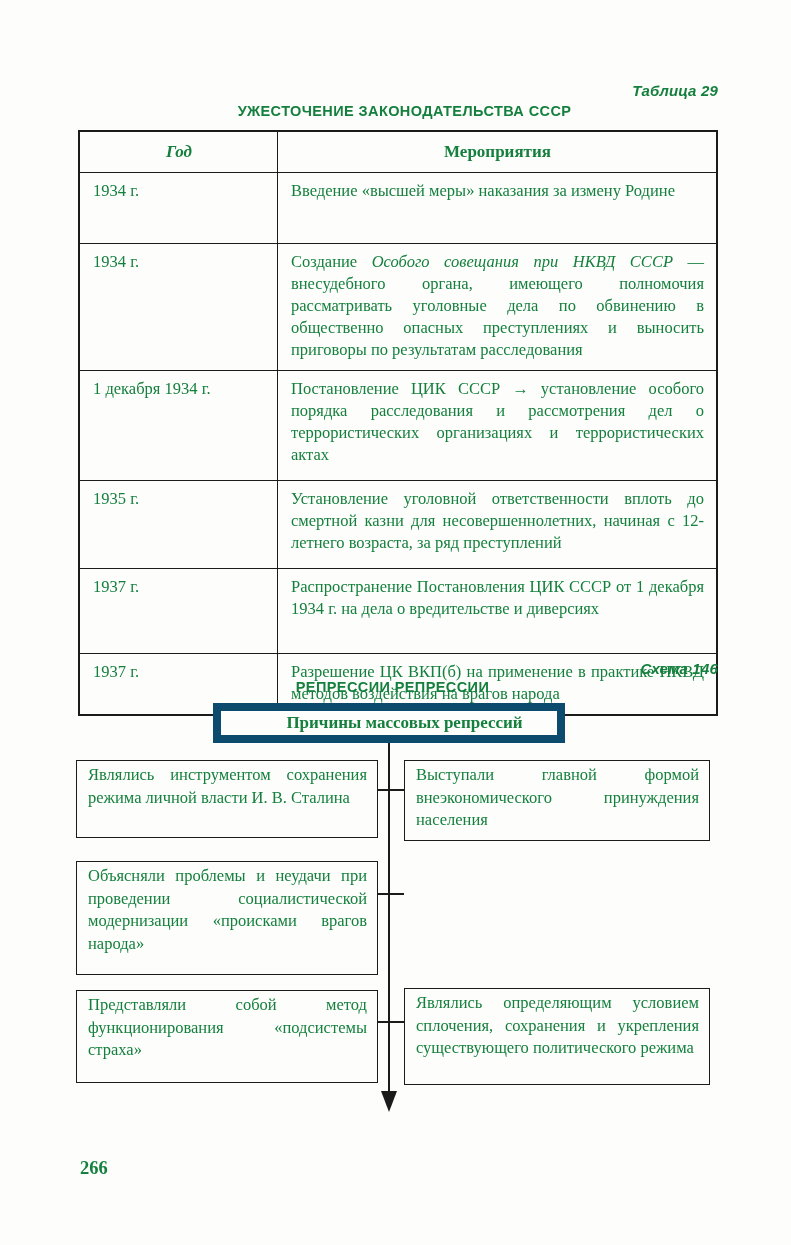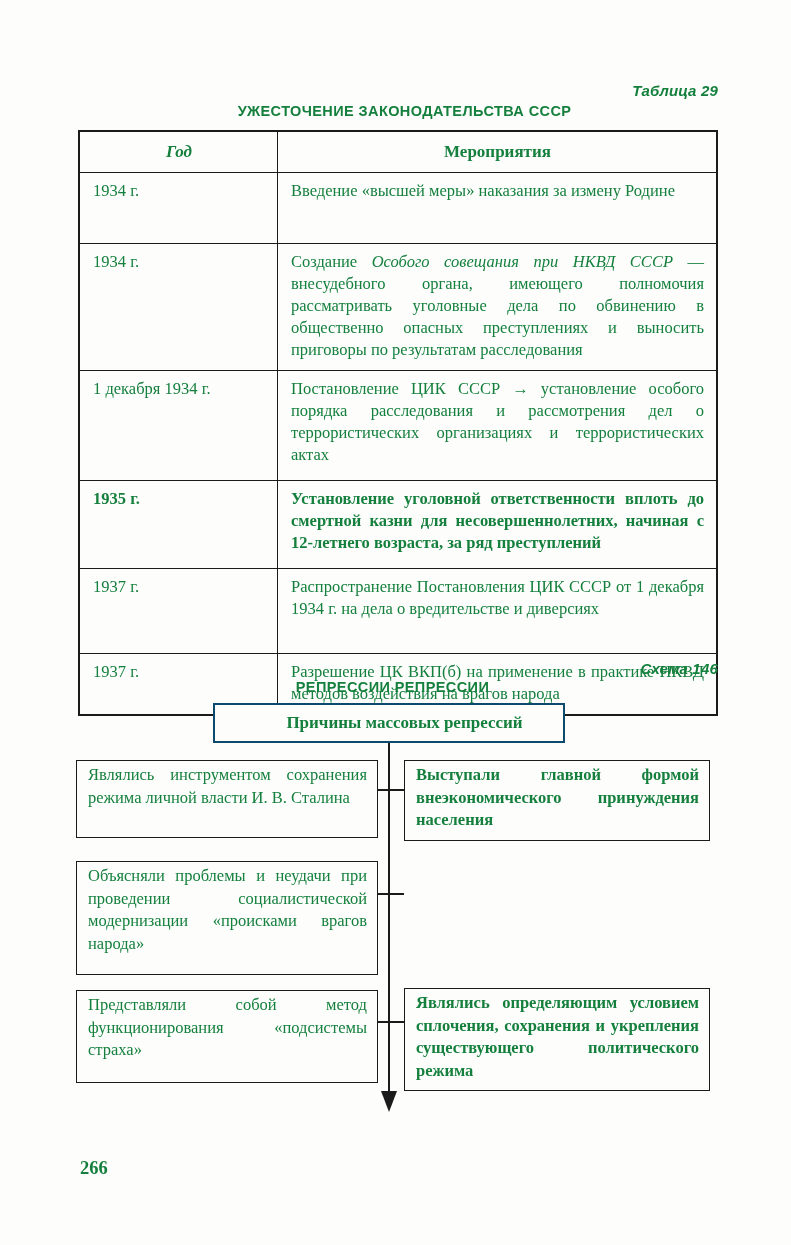--- a/index.html
+++ b/index.html
@@ -44,43 +44,43 @@
   table.law th{
     text-align:center;font-weight:700;font-size:17px;
     padding-top:9px;padding-bottom:9px;vertical-align:middle;
   }
   th.c-year{width:172px;font-style:italic;}
   td.year{white-space:nowrap;padding-left:15px;}
   td.event{text-align:justify;padding-right:10px;}
   tr.r1 td{height:54px;}
   tr.r2 td{height:106px;}
   tr.r3 td{height:93px;}
-  tr.r4 td{height:71px;font-weight:bold;}
+  tr.r4 td{height:71px;}
   tr.r5 td{height:68px;}
   tr.r6 td{height:44px;}
   td.event em{font-style:italic;}
   
   .root-box{
     position:absolute;left:213px;top:703px;width:352px;height:40px;
-    border:2px solid #0c4a6e;background:#fdfdfc;
+    border:8px solid #0c4a6e;background:#fdfdfc;
     display:flex;align-items:center;justify-content:center;
     font-weight:700;font-size:17px;
     box-sizing:border-box;
     padding-left:31px;
   }
   .s-box{
     position:absolute;
     border:1.7px solid #1b1b1b;background:#fdfdfc;
     box-sizing:border-box;
     font-size:16.5px;line-height:22.5px;
     text-align:justify;
     padding:3px 10px 8px 11px;
   }
   .s-left{left:76px;width:302px;}
-  .s-right{left:404px;width:306px;font-weight:bold;}
+  .s-right{left:404px;width:306px;}
   .b-l0{top:760px;min-height:78px;}
   .b-r0{top:760px;min-height:70px;}
   .b-l1{top:861px;min-height:114px;}
   .b-r1{top:861px;min-height:119px;}
   .b-l2{top:990px;min-height:93px;}
   .b-r2{top:988px;min-height:97px;}
   .vline{position:absolute;left:388px;top:743px;width:2px;height:352px;background:#1b1b1b;}
   .stub{position:absolute;height:2px;background:#1b1b1b;}
   .stub.ls{left:378px;width:12px;}
   .stub.rs{left:390px;width:14px;}

